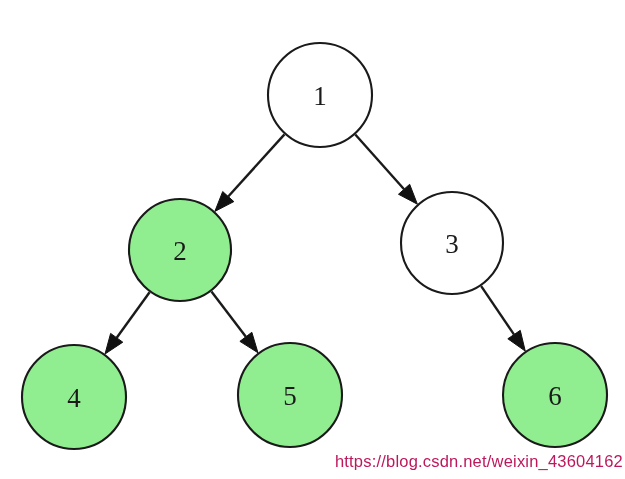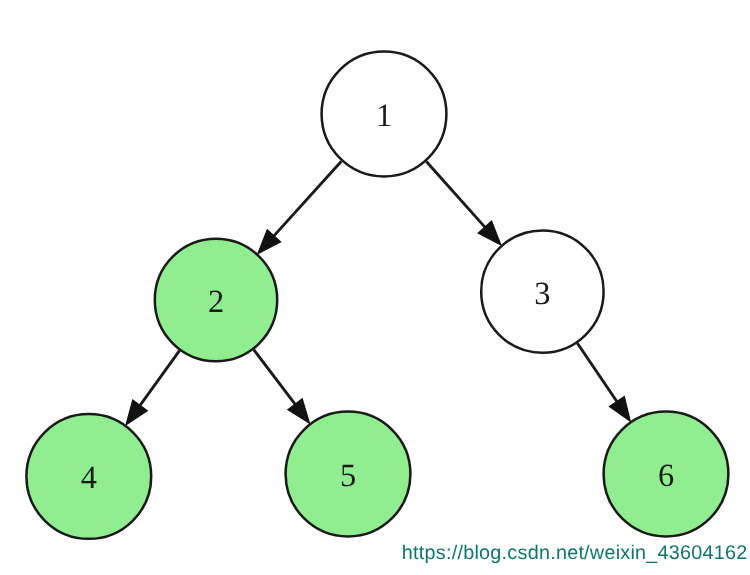--- a/index.html
+++ b/index.html
@@ -48,21 +48,21 @@
     fill: #111111;
     stroke: #111111;
     stroke-width: 1;
   }
   .watermark-text {
     position: absolute;
     right: 2px;
     bottom: 8px;
     font-family: "Liberation Sans", "DejaVu Sans", sans-serif;
     font-size: 16.5px;
-    color: #0f766e;
+    color: #be185d;
     letter-spacing: 0.2px;
     white-space: nowrap;
     user-select: none;
   }
 </style>
 </head>
 <body>
 
 <div id="diagram-root">
 

